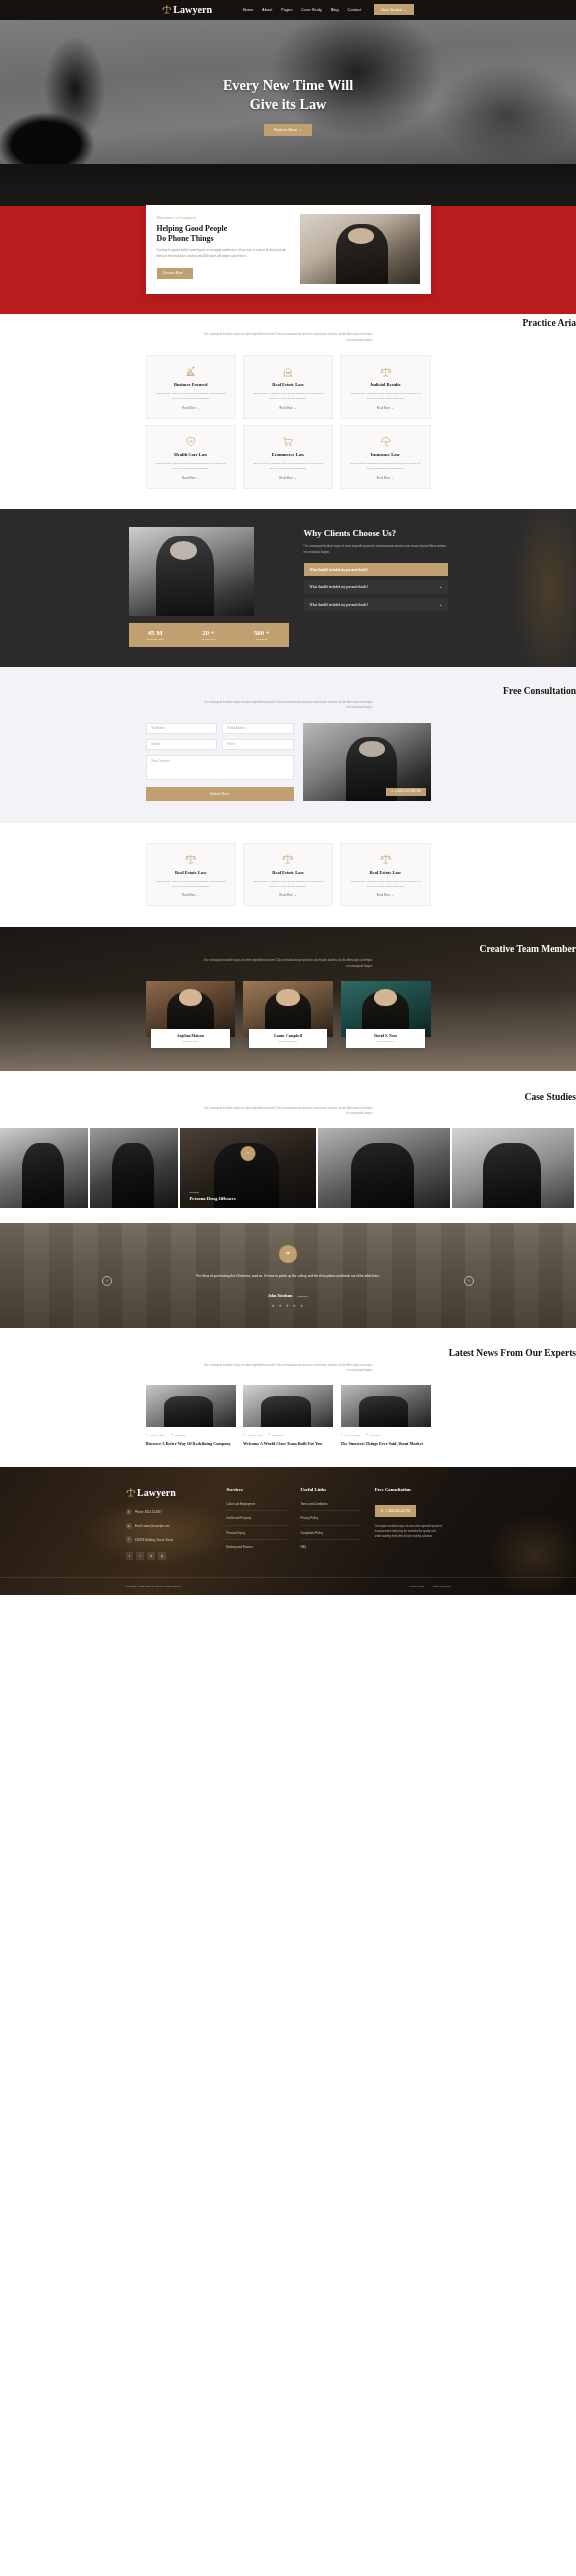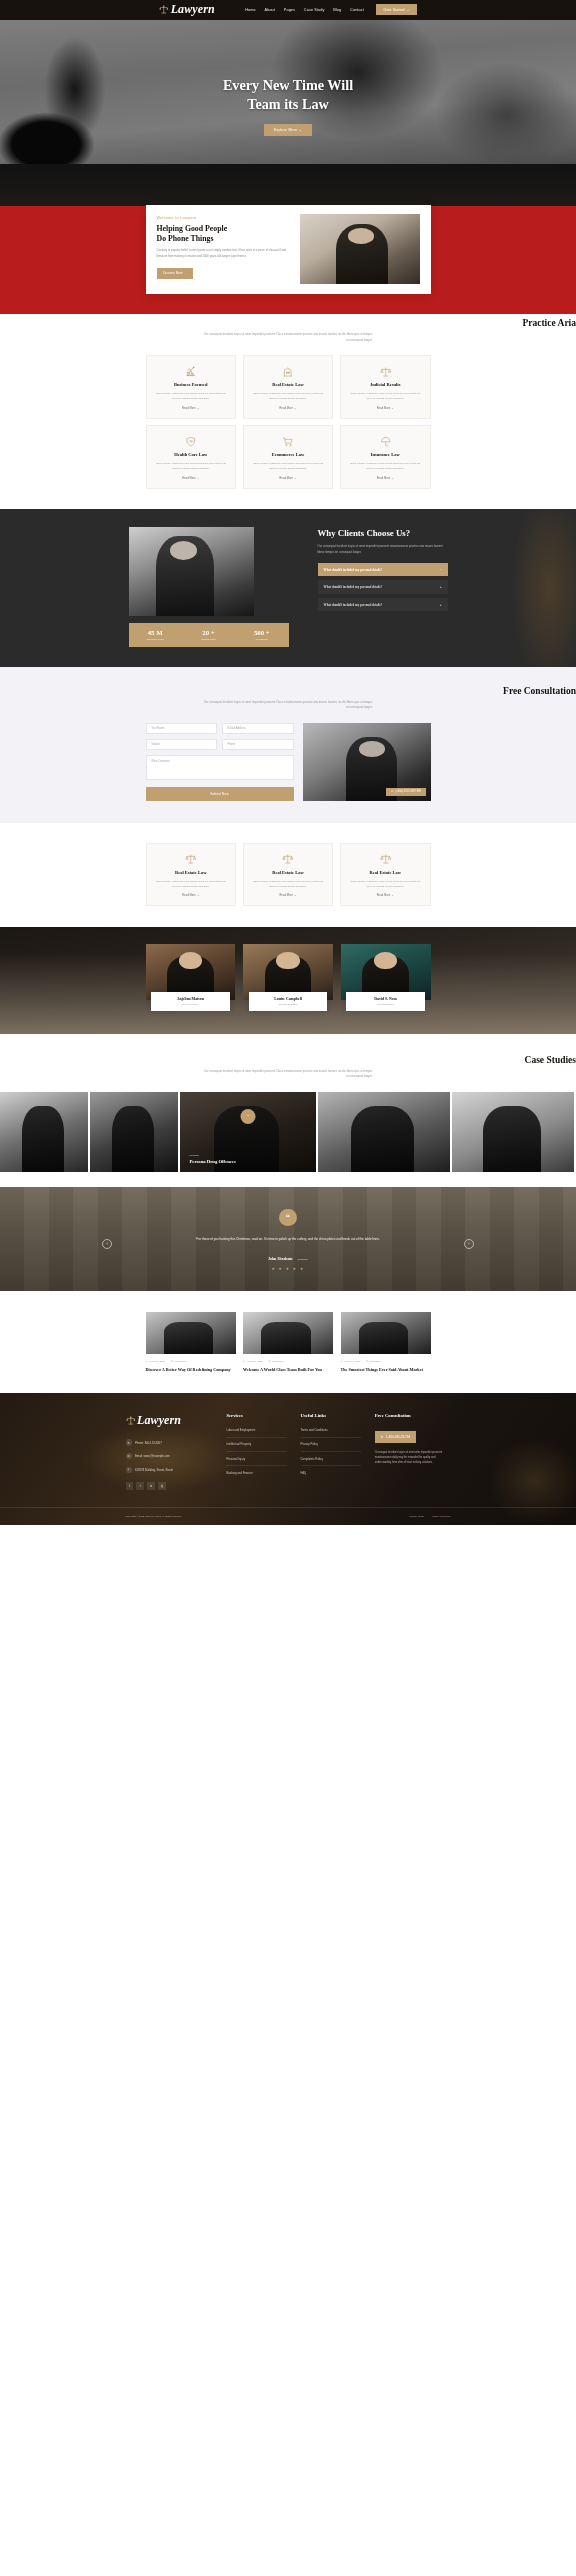--- a/index.html
+++ b/index.html
@@ -13,22 +13,22 @@
   a { text-decoration:none; color:inherit; }
 
   
   .topbar {
     height:19.7px; background:#17120e; display:flex; align-items:center;
     justify-content:center; gap:0px; position:relative;
   }
   .brand { display:flex; align-items:center; gap:2px; margin-right:30.5px; }
   .brand-mark { width:9.5px; height:11px; position:relative; }
   .brand-name {
-    font-family:"Liberation Serif", serif; color:#fff; font-size:12px;
-    font-weight:700; letter-spacing:0.1px;font-style:italic;
+    font-family:"Liberation Serif", serif; color:#fff; font-size:10px;
+    font-weight:700; letter-spacing:0.1px;
   }
   .nav { display:flex; gap:8.8px; align-items:center; }
   .nav a { color:#e8e4df; font-size:3.8px; letter-spacing:0.1px; }
   .cta-btn {
     margin-left:12.2px; background:#c0a070; color:#fff; font-size:3.5px;
     padding:3.4px 7.5px; border:none; letter-spacing:0.1px; cursor:pointer;
   }
 
   
   .hero {
@@ -120,21 +120,21 @@
   .readmore { font-size:2.6px; color:#6b6b6b; letter-spacing:0.1px; }
 
   
   .why {
     background:#2b2b2b; position:relative; overflow:hidden; padding:17.6px 0 20.3px;
   }
   .why::before {
     content:""; position:absolute; right:0; top:0; bottom:0; width:88px;
     background:radial-gradient(ellipse 54px 136px at 70% 50%, #4a3d2a 0%, transparent 72%);
   }
-  .why-row { width:319px; margin:0 auto; display:flex; gap:29px; position:relative; z-index:2; }
+  .why-row { width:319px; margin:0 auto; display:flex; gap:15px; position:relative; z-index:2; }
   .why-img {
     width:125px; height:89px; position:relative; overflow:hidden;
     background:linear-gradient(160deg,#cfcfcf 0%,#8e8e8e 35%,#3a3a3a 75%,#161616 100%);
   }
   .why-img::before {
     content:""; position:absolute; left:22%; top:10%; width:46%; height:90%;
     background:linear-gradient(175deg,#3b3b3b,#101010); border-radius:38% 38% 0 0;
   }
   .why-img::after {
     content:""; position:absolute; left:33%; top:16%; width:22%; height:21%;
@@ -368,21 +368,21 @@
     <a>Contact</a>
   </div>
   <button class="cta-btn">Gete Started  →</button>
 </div>
 
 <div class="hero">
   <div class="hero-bg"></div>
   <div class="hero-inner">
     <div class="hero-title">
       <div>Every New Time Will</div>
-      <div>Team its Law</div>
+      <div>Give its Law</div>
     </div>
     <div style="text-align:center">
       <button class="hero-btn">Explore More  →</button>
     </div>
   </div>
 </div>
 
 <div class="about-wrap">
   <div class="about-dark"></div>
   <div class="about-card">
@@ -581,20 +581,24 @@
         </svg>
       </div>
       <div class="pcard-t">Real Estate Law</div>
       <div class="pcard-d">Child Welfare Vestibulum eget mauris world dui proin luctus est lacus ac lobortis design dignissim.</div>
       <div class="readmore">Read More  →</div>
     </div>
   </div>
 </div>
 
 <div class="team dark">
+  <div class="sec-head" style="position:relative;z-index:3">
+    <div class="sec-title">Creative Team Member</div>
+    <div class="sec-sub">Our consequat tincidunt turpis sit amet imperdiet praesent Class nonatoureanor practice aria mauris laoreet, iaculis libero quis at tempus eri consequat lawyer.</div>
+  </div>
   <div class="team-row">
     <div class="tcard">
       <div class="tphoto p1"></div>
       <div class="tinfo">
         <div class="tname">Anjelino Matson</div>
         <div class="trole">Web Developer</div>
       </div>
     </div>
     <div class="tcard">
       <div class="tphoto p2"></div>
@@ -641,20 +645,24 @@
     <div class="testi-text">For those of you hosting this Christmas, read on. It's time to polish up the cutlery, and the china plates and break out of the table linen.</div>
     <div>
       <span class="testi-name">John Abraham</span>
       <span class="testi-role">Customer</span>
     </div>
     <div class="stars">★ ★ ★ ★ ★</div>
   </div>
 </div>
 
 <div class="sec">
+  <div class="sec-head">
+    <div class="sec-title">Latest News From Our Experts</div>
+    <div class="sec-sub">Our consequat tincidunt turpis sit amet imperdiet praesent Class nonatoureanor practice aria mauris laoreet, iaculis libero quis at tempus eri consequat lawyer.</div>
+  </div>
   <div class="news-row">
     <div class="ncard">
       <div class="nphoto n1"></div>
       <div class="nmeta">
         <span>
             <span>◴</span>
             <span>APRIL 11, 2023</span>
           </span>
         <span>
             <span>✉</span>

